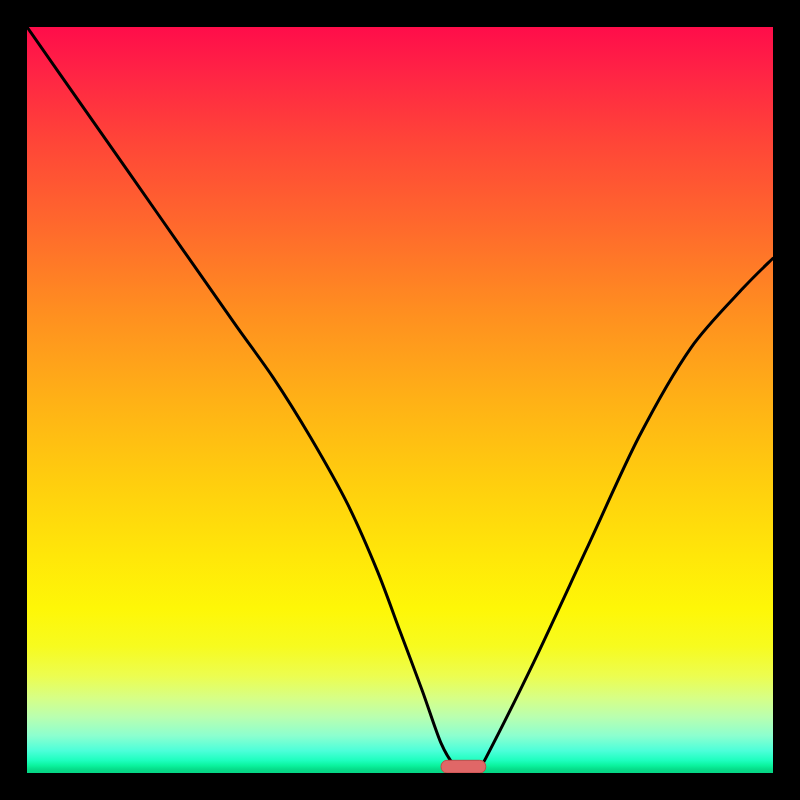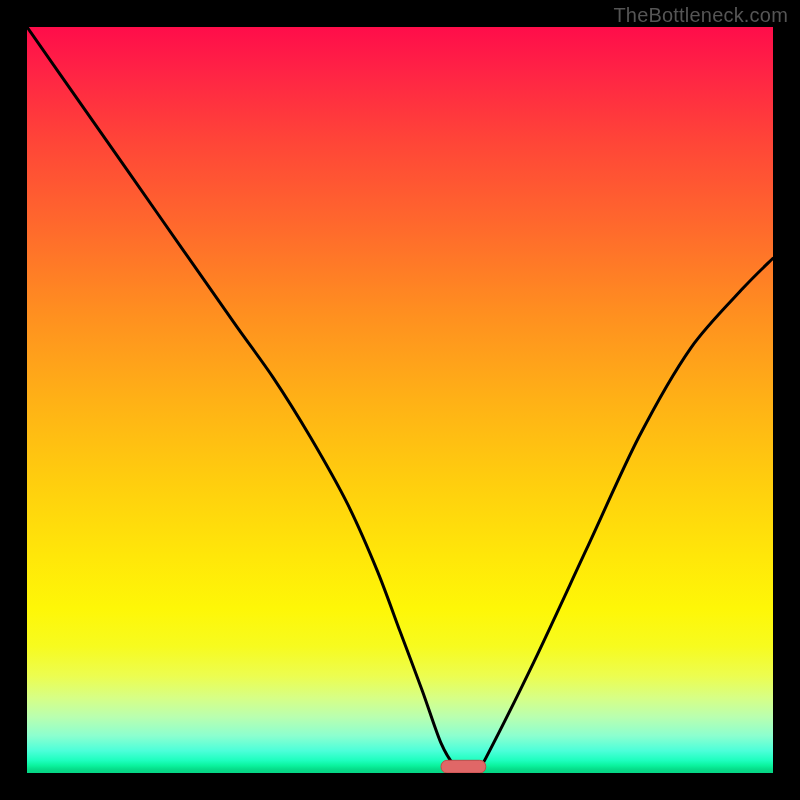--- a/index.html
+++ b/index.html
@@ -69,21 +69,20 @@
     left: 0;
     top: 0;
     width: 100%;
     height: 100%;
   }
 </style>
 </head>
 <body>
 
 <div class="frame">
-  <div class="watermark">TheBottleneck.com</div>
 
   <div class="plot-area">
     <div class="gradient"></div>
     <svg class="svg-layer" viewBox="0 0 746 746" preserveAspectRatio="none">
       <path id="curve-path" fill="none" stroke="#000000" stroke-width="3" stroke-linejoin="round" stroke-linecap="round" d="M 0.00 0.00 C 7.40 10.57, 37.42 53.46, 52.22 74.60 C 67.02 95.74, 89.64 128.06, 104.44 149.20 C 119.24 170.34, 141.86 202.66, 156.66 223.80 C 171.46 244.94, 196.20 280.43, 208.88 298.40 C 221.56 316.37, 235.61 334.77, 246.18 350.62 C 256.75 366.47, 272.91 392.33, 283.48 410.30 C 294.05 428.27, 311.27 458.42, 320.78 477.44 C 330.29 496.46, 343.22 526.61, 350.62 544.58 C 358.02 562.55, 366.66 587.35, 373.00 604.26 C 379.34 621.17, 389.57 648.09, 395.38 663.94 C 401.19 679.79, 409.27 705.38, 414.03 716.16 C 418.79 726.94, 425.25 736.33, 428.95 740.03 C 432.65 743.73, 436.97 742.27, 440.14 742.27 C 443.31 742.27, 448.69 741.62, 451.33 740.03 C 453.97 738.45, 450.86 746.09, 458.79 731.08 C 466.72 716.07, 493.01 663.69, 507.28 634.10 C 521.55 604.51, 544.70 553.91, 559.50 522.20 C 574.30 490.50, 596.92 438.83, 611.72 410.30 C 626.52 381.77, 649.14 341.92, 663.94 320.78 C 678.74 299.64, 704.53 273.78, 716.16 261.10 C 727.79 248.42, 741.77 235.49, 746.00 231.26"></path>
       <rect id="marker-rect" rx="6" ry="6" x="414.03" y="733.32" width="44.76" height="12.68" fill="#e06767" stroke="#c24a4a" stroke-width="1"></rect>
     </svg>
   </div>
 </div>
 

